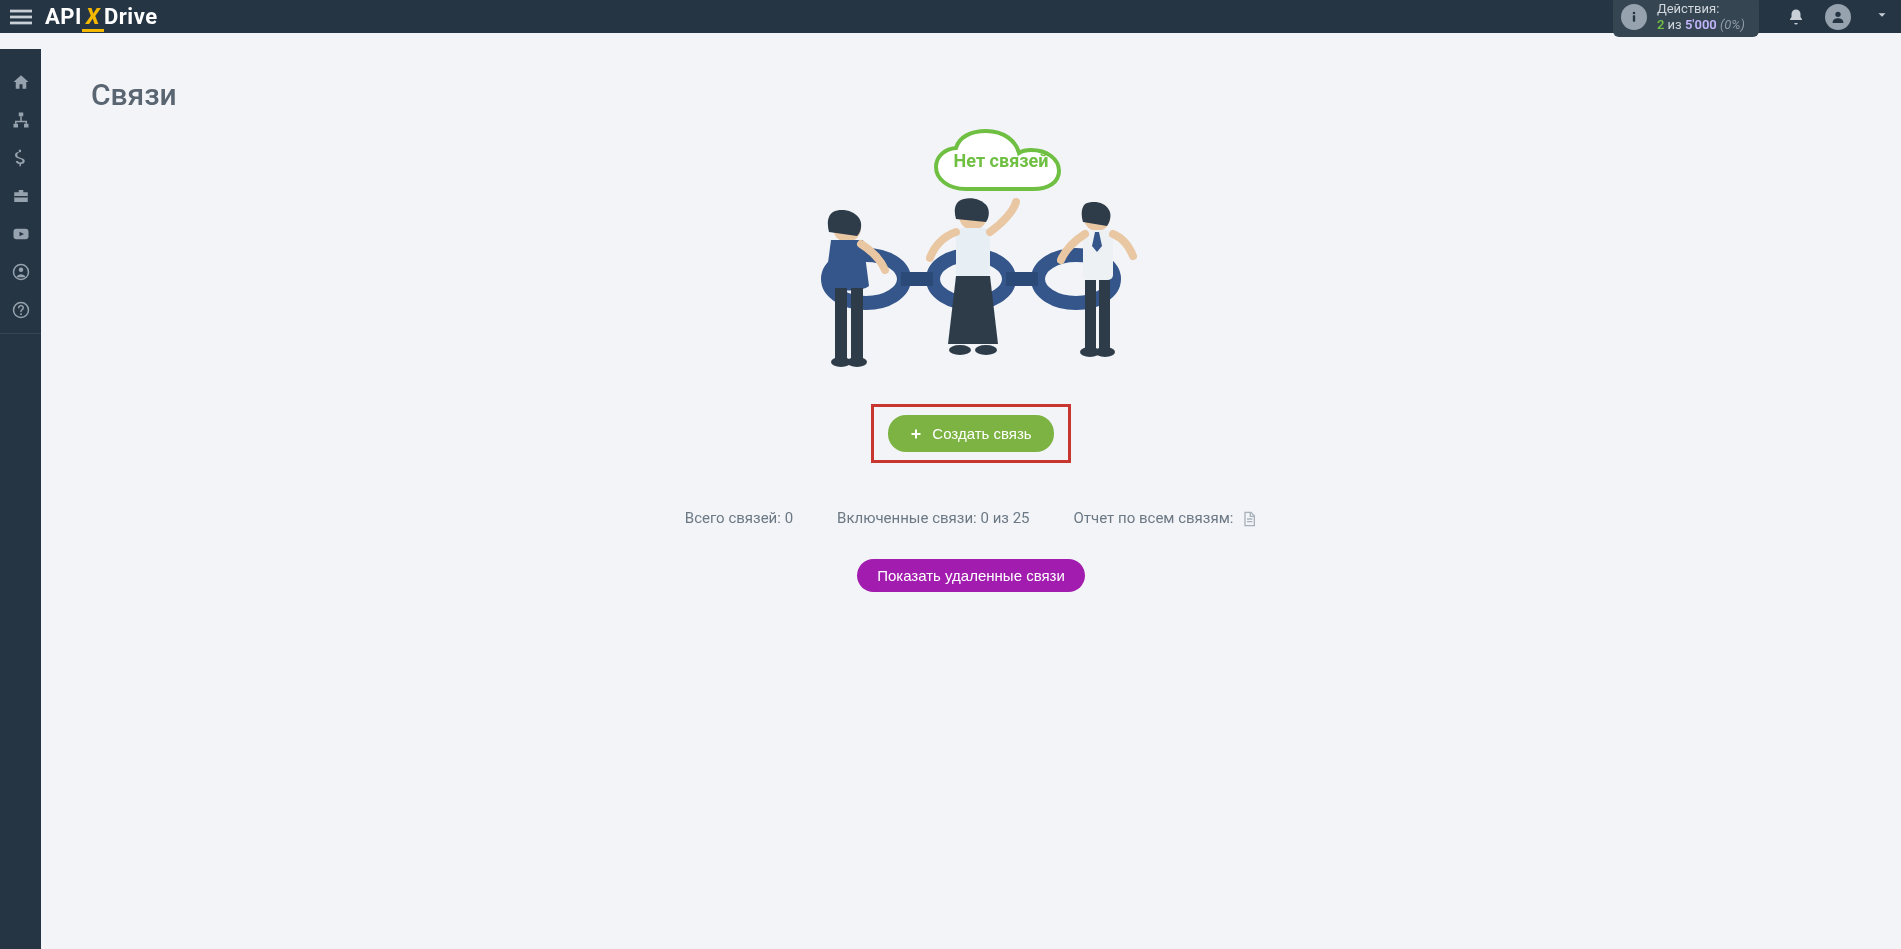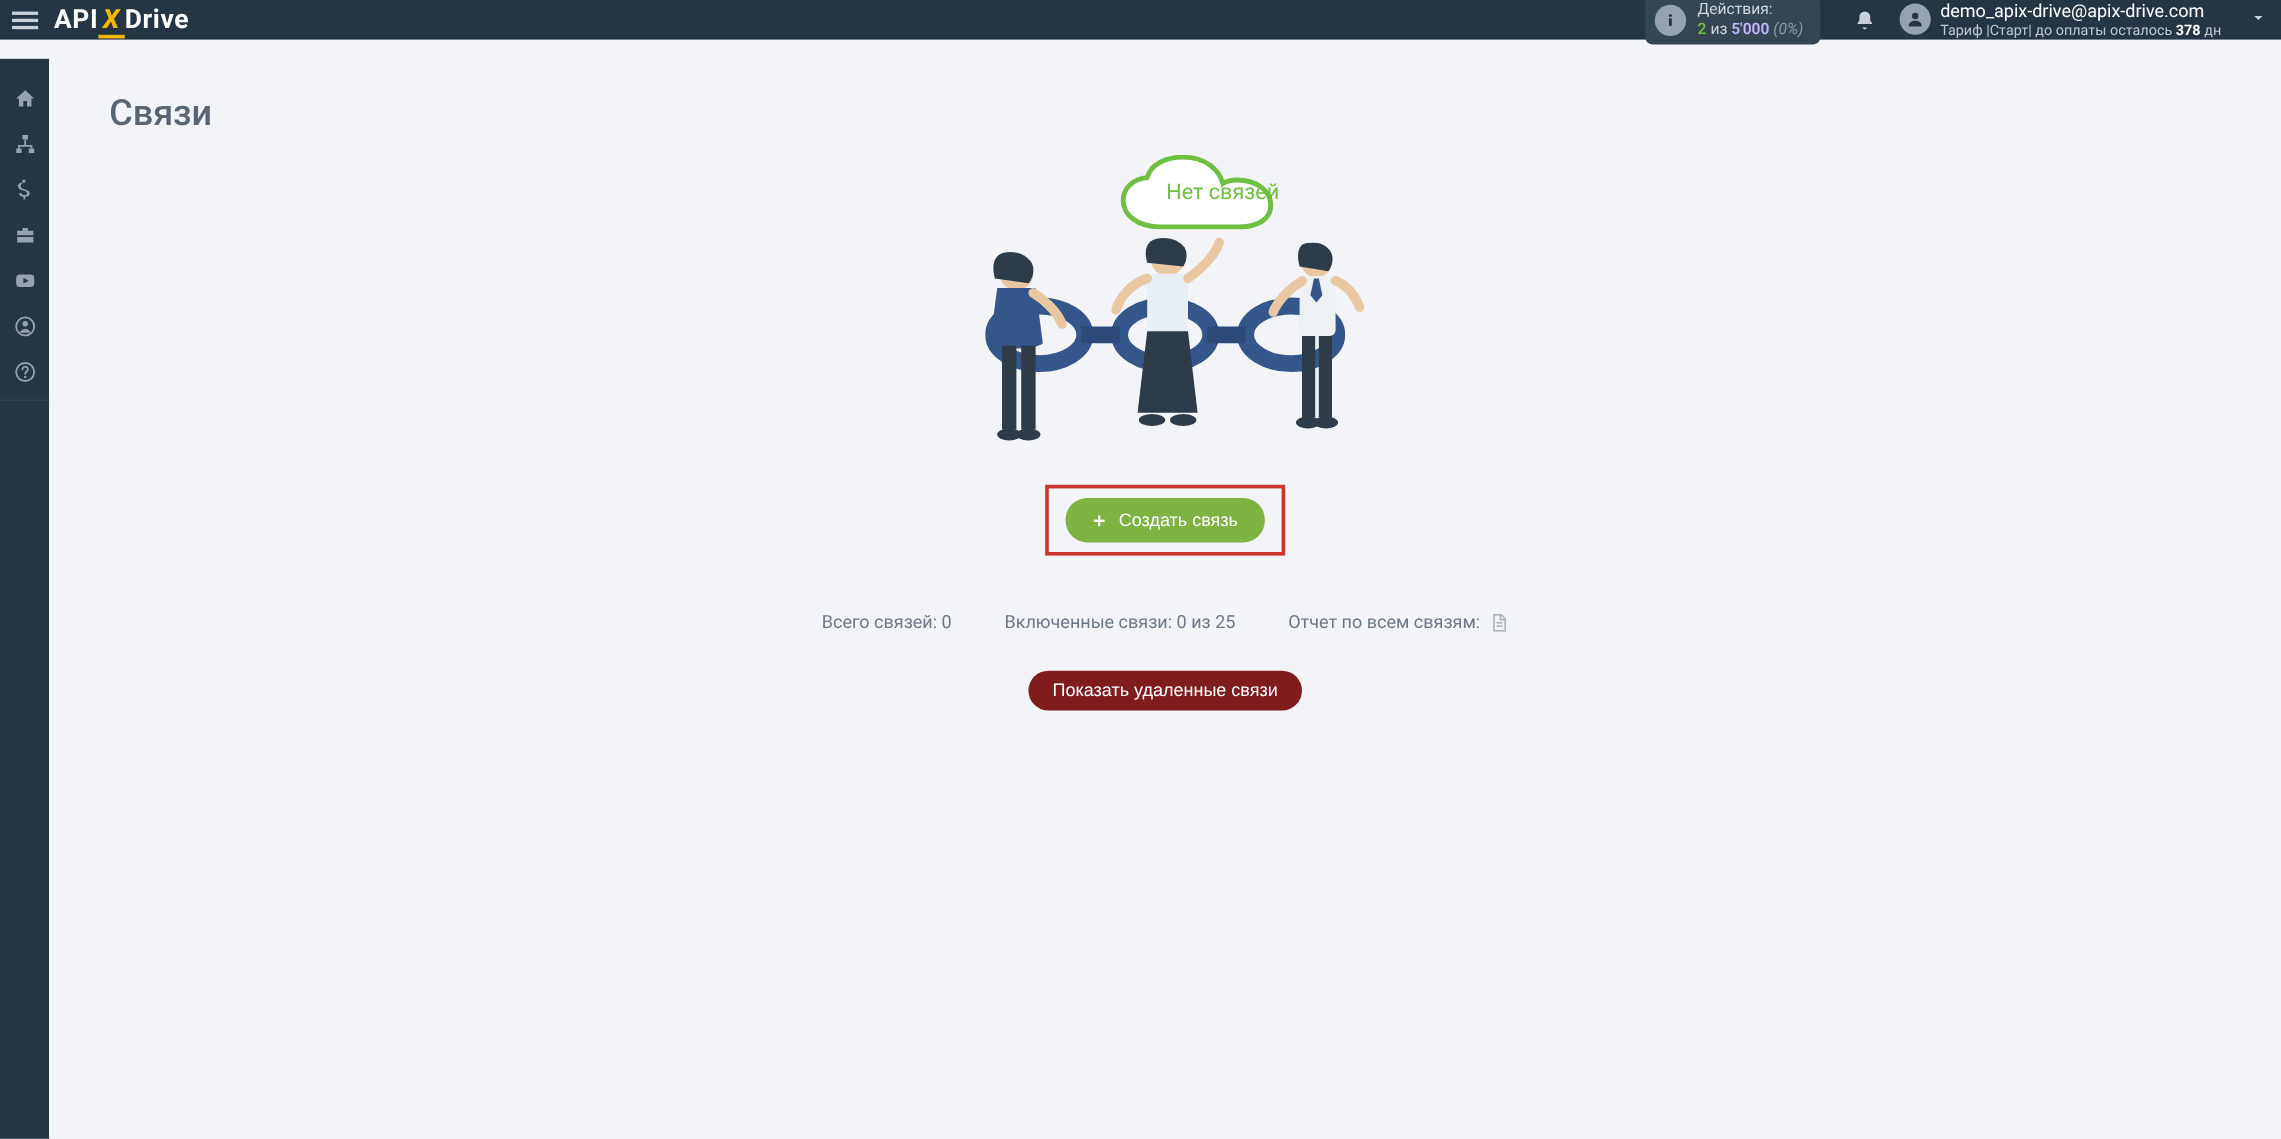--- a/index.html
+++ b/index.html
@@ -98,22 +98,22 @@
     .breadcrumbs .sep { margin: 0 6px; color: #9aa4ae; }
 
     .empty-block { text-align: center; margin-top: 20px; }
     .illustration { width: 340px; height: 260px; margin: 0 auto; position: relative; }
     .cloud {
       position: absolute; top: -3px; left: 120px;
       width: 160px; height: 72px;
     }
     .cloud-label {
       position: absolute; top: 18px; left: 135px; width: 130px;
-      color: #6fbf43; font-weight: 400; font-size: 18px;
-      text-align: right;
+      color: #6fbf43; font-weight: 700; font-size: 18px;
+      text-align: center;
     }
     .chain { position: absolute; top: 112px; left: 20px; }
     .person1 { position: absolute; top: 78px; left: 12px; }
     .person2 { position: absolute; top: 66px; left: 125px; }
     .person3 { position: absolute; top: 70px; left: 256px; }
 
     .hint-line { margin-top: 16px; font-size: 19px; color: #6c7884; }
     .hint-line a { color: #2b80c6; text-decoration: none; }
 
     .create-btn-wrap {
@@ -125,21 +125,21 @@
       display: inline-flex; align-items: center; gap: 10px;
     }
     .create-btn svg { width: 12px; height: 12px; fill: #fff; }
 
     .stats-row { margin-top: 46px; font-size: 15px; color: #6c7884; display: flex; justify-content: center; gap: 44px; align-items: center; }
     .stats-row .file-ico { display: inline-flex; vertical-align: middle; margin-left: 4px; }
     .stats-row .file-ico svg { width: 16px; height: 16px; fill: #a8b1ba; }
 
     .show-deleted-btn {
       margin-top: 32px;
-      background: #7f1d1d; color: #fff; border: none; border-radius: 18px;
+      background: #a21caf; color: #fff; border: none; border-radius: 18px;
       padding: 8px 20px; font-size: 15px; cursor: pointer;
     }
   </style>
 </head>
 <body>
 
 <div class="header">
   <div class="hamburger">
     <svg viewBox="0 0 24 24">
         <rect y="4" width="24" height="3"></rect>
@@ -172,26 +172,20 @@
     <svg viewBox="0 0 24 24">
         <path d="M12 2a6 6 0 0 0-6 6v4l-2 3v1h16v-1l-2-3V8a6 6 0 0 0-6-6zm0 20a2.5 2.5 0 0 0 2.45-2h-4.9A2.5 2.5 0 0 0 12 22z"></path>
       </svg>
   </div>
   <div class="user-box">
     <div class="avatar">
       <svg viewBox="0 0 24 24">
           <circle cx="12" cy="8" r="4"></circle>
           <path d="M4 20c0-4 4-6 8-6s8 2 8 6v1H4z"></path>
         </svg>
-    </div>
-    <div class="user-lines">
-      <div class="user-email">demo_apix-drive@apix-drive.com</div>
-      <div class="user-plan">
-        <span>Тариф |Старт| до оплаты осталось </span><span class="bold">378</span><span> дн</span>
-      </div>
     </div>
   </div>
   <div class="caret-down">
     <svg viewBox="0 0 24 24">
         <path d="M6 9l6 6 6-6z"></path>
       </svg>
   </div>
 </div>
 
 <div class="leftnav">

